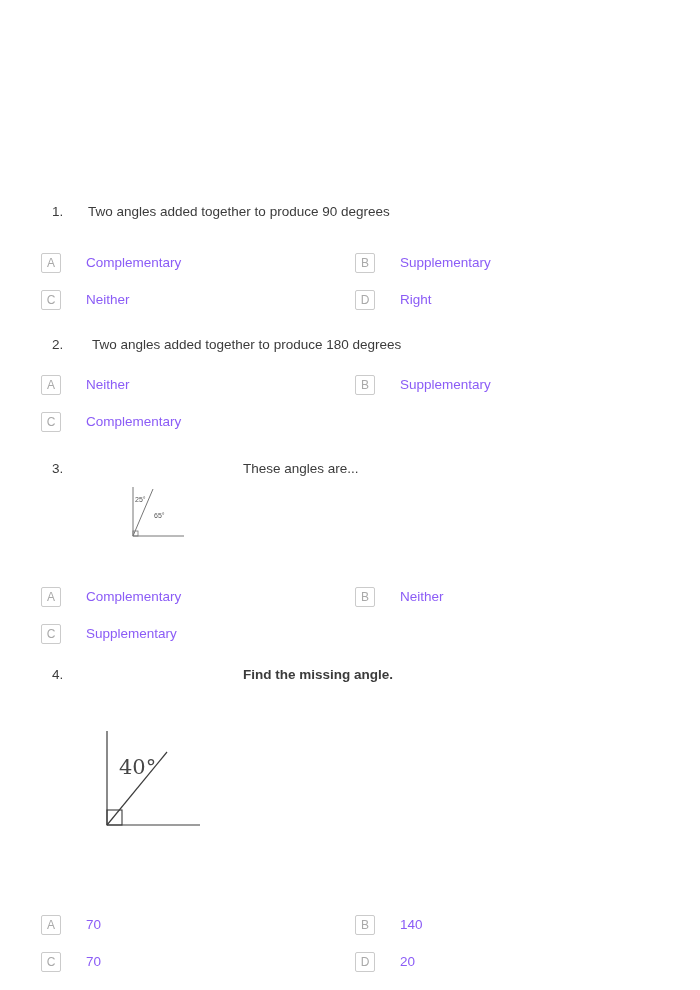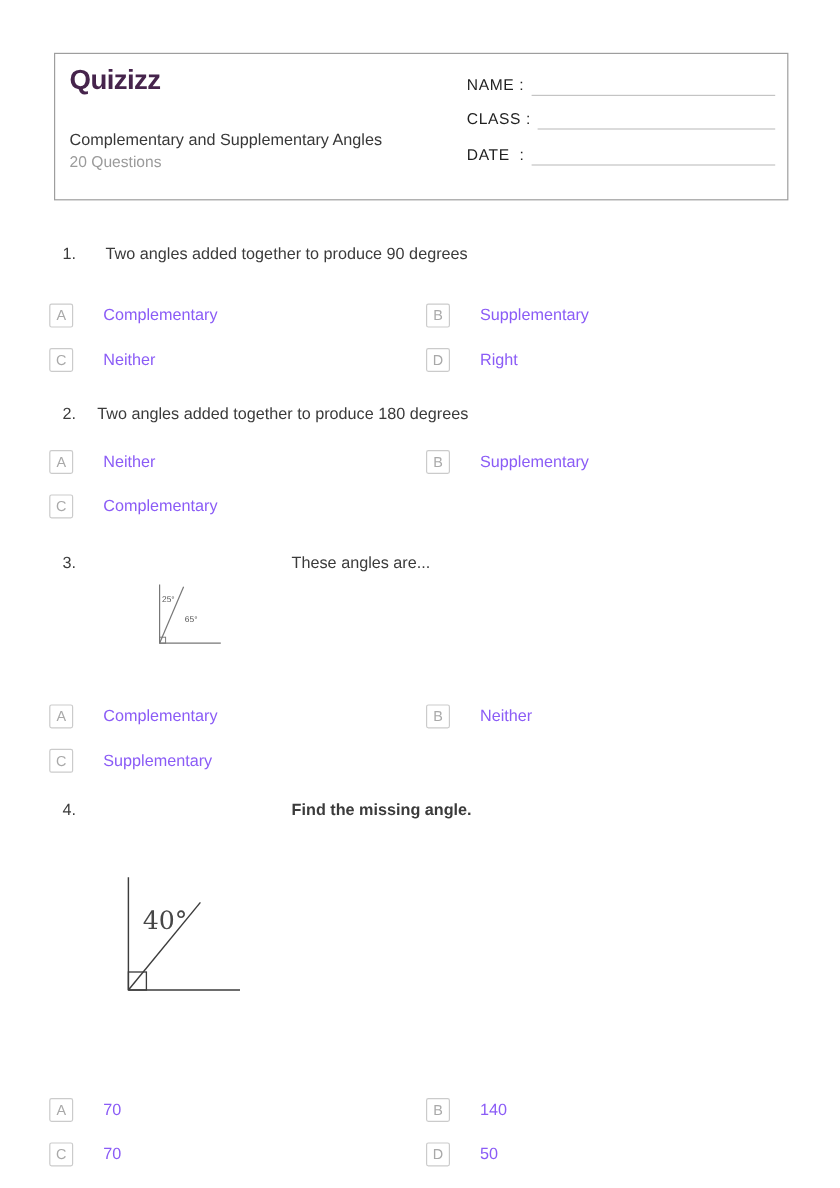--- a/index.html
+++ b/index.html
@@ -28,38 +28,20 @@
   .opt-label{margin-left:25px;font-size:13.5px;color:#8b5cf6;line-height:20px;white-space:nowrap;}
 
   svg text{font-family:"Liberation Sans",sans-serif;}
   .serif-label{font-family:"DejaVu Serif","Liberation Serif",serif;}
 </style>
 </head>
 <body>
 
 <div class="page">
 
-  <div class="header-box">
-    <div class="logo">Quizizz</div>
-    <div class="ws-title">Complementary and Supplementary Angles</div>
-    <div class="ws-sub">20 Questions</div>
-
-    <div class="hfield" style="top:15px;">
-      <span class="flabel">NAME :</span>
-      <span class="hline"></span>
-    </div>
-    <div class="hfield" style="top:43px;">
-      <span class="flabel">CLASS :</span>
-      <span class="hline"></span>
-    </div>
-    <div class="hfield" style="top:73px;">
-      <span class="flabel">DATE  :</span>
-      <span class="hline"></span>
-    </div>
-  </div>
 
   <div class="q-num" style="left:52px;top:204px;">1.</div>
   <div class="q-text" style="left:88px;top:204px;">Two angles added together to produce 90 degrees</div>
 
   <div class="opt" style="left:41px;top:253px;">
     <span class="opt-box">A</span>
     <span class="opt-label">Complementary</span>
   </div>
   <div class="opt" style="left:355px;top:253px;">
     <span class="opt-box">B</span>
@@ -68,21 +50,21 @@
   <div class="opt" style="left:41px;top:290px;">
     <span class="opt-box">C</span>
     <span class="opt-label">Neither</span>
   </div>
   <div class="opt" style="left:355px;top:290px;">
     <span class="opt-box">D</span>
     <span class="opt-label">Right</span>
   </div>
 
   <div class="q-num" style="left:52px;top:337px;">2.</div>
-  <div class="q-text" style="left:81px;top:337px;text-align:right;">Two angles added together to produce 180 degrees</div>
+  <div class="q-text" style="left:92px;top:337px;text-align:right;">Two angles added together to produce 180 degrees</div>
 
   <div class="opt" style="left:41px;top:375px;">
     <span class="opt-box">A</span>
     <span class="opt-label">Neither</span>
   </div>
   <div class="opt" style="left:355px;top:375px;">
     <span class="opt-box">B</span>
     <span class="opt-label">Supplementary</span>
   </div>
   <div class="opt" style="left:41px;top:412px;">
@@ -133,16 +115,16 @@
   <div class="opt" style="left:355px;top:915px;">
     <span class="opt-box">B</span>
     <span class="opt-label">140</span>
   </div>
   <div class="opt" style="left:41px;top:952px;">
     <span class="opt-box">C</span>
     <span class="opt-label">70</span>
   </div>
   <div class="opt" style="left:355px;top:952px;">
     <span class="opt-box">D</span>
-    <span class="opt-label">50</span>
+    <span class="opt-label">20</span>
   </div>
 
 </div>
 
 </body></html>

